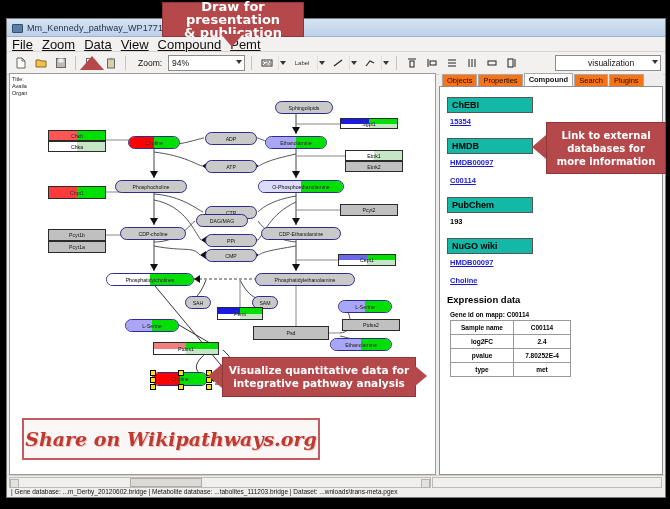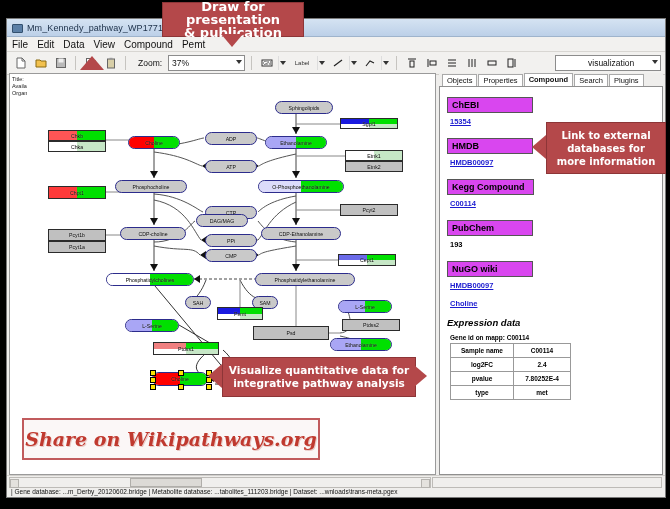--- a/index.html
+++ b/index.html
@@ -11,21 +11,21 @@
        background:#efeeec;border:1px solid #7a7a7a;box-shadow:0 0 6px rgba(0,0,0,.8);}
   .titlebar{height:17px;background:linear-gradient(#d5e3f2,#bcd0e8);
             border-bottom:1px solid #9fb4cc;display:flex;align-items:center;padding:0 4px;}
   .titlebar .ticon{width:11px;height:11px;margin-right:5px;position:relative;}
   .titlebar .ticon:before{content:"";position:absolute;left:1px;top:2px;width:9px;height:7px;
         background:#5b7fa6;border:1px solid #33506e;border-radius:1px;}
   .title-text{font-size:9px;color:#20344c;white-space:nowrap;letter-spacing:.1px;}
 
   .menubar{height:14px;background:#f2f1ef;border-bottom:1px solid #d8d6d2;
            display:flex;align-items:center;padding-left:5px;gap:9px;}
-  .menubar span{font-size:10px;color:#111;}
+  .menubar span{font-size:13px;color:#111;text-decoration:underline;}
 
   .toolbar{height:22px;background:#f2f1ef;border-bottom:1px solid #cfcdc9;
            display:flex;align-items:center;padding-left:5px;gap:3px;}
   .tbtn{width:15px;height:15px;border:1px solid transparent;display:flex;
         align-items:center;justify-content:center;}
   .tsep{width:1px;height:14px;background:#c6c4c0;margin:0 3px;}
   .zoomlabel{font-size:8.5px;color:#111;margin:0 3px 0 6px;}
   .combo{height:14px;background:#fff;border:1px solid #8c8c8c;display:flex;
          align-items:center;font-size:8.5px;color:#111;padding-left:3px;position:relative;}
   .combo .arrow{position:absolute;right:2px;top:4px;border-left:3px solid transparent;
@@ -57,30 +57,30 @@
   .q{position:absolute;width:50%;height:50%;z-index:1;}
   .q1{left:0;top:0;} .q2{right:0;top:0;} .q3{left:0;bottom:0;} .q4{right:0;bottom:0;}
 
   svg.edges{position:absolute;left:0;top:0;width:425px;height:432px;}
 
   .handle{position:absolute;width:4px;height:4px;background:#ffe400;border:1px solid #000;z-index:9;}
 
   
   .tabs{display:flex;height:13px;align-items:flex-end;background:#efeeec;padding-left:3px;}
   .tab{font-size:7.5px;color:#111;padding:1px 4px;border:1px solid #a9a9a9;
-       background:#ffffff;margin-right:1px;border-bottom:none;}
+       background:#f97316;margin-right:1px;border-bottom:none;}
   .tab.sel{background:#fff;font-weight:bold;padding-bottom:2px;}
   .panel{flex:1;background:#fff;border:1px solid #8f8f8f;overflow:hidden;position:relative;
          padding:7px 0 0 7px;}
-  .secthead{display:inline-block;border:1px solid #555;background:#d946ef;
+  .secthead{display:inline-block;border:1px solid #555;background:#14b8a6;
             font-size:9px;font-weight:bold;color:#000;padding:2px 8px 2px 4px;min-width:72px;}
   .link{display:block;font-size:7.5px;color:#1a1ad0;text-decoration:underline;
         font-weight:bold;margin:4px 0 9px 3px;}
   .plain{display:block;font-size:7.5px;color:#000;margin:4px 0 9px 3px;font-weight:bold;}
-  .exphead{font-size:9.5px;font-weight:bold;color:#000;margin:4px 0 6px 0;font-style:italic;}
+  .exphead{font-size:9.5px;font-weight:bold;color:#000;margin:4px 0 6px 0;}
   .geneid{font-size:6.5px;font-weight:bold;color:#000;margin:0 0 2px 3px;}
   table.exp{border-collapse:collapse;margin-left:3px;}
   table.exp td{border:1px solid #999;font-size:6.5px;font-weight:bold;color:#000;
                text-align:center;padding:2px 3px;height:9px;}
   table.exp td.k{width:56px;} table.exp td.v{width:50px;}
 
   
   .statusbar{position:absolute;left:0;right:0;bottom:0;height:21px;background:#efeeec;
              border-top:1px solid #d2d0cc;}
   .hscroll{position:absolute;left:2px;top:1px;width:420px;height:9px;background:#f0efed;
@@ -123,21 +123,21 @@
 
   <div class="win">
 
     <div class="titlebar">
       <span class="ticon"></span>
       <span class="title-text">Mm_Kennedy_pathway_WP1771_45176.gpml</span>
     </div>
 
     <div class="menubar">
       <span>File</span>
-      <span>Edit</span>
+      <span>Zoom</span>
       <span>Data</span>
       <span>View</span>
       <span>Compound</span>
       <span>Pemt</span>
     </div>
 
     <div class="toolbar">
       <span class="tbtn">
         <svg width="12" height="12" viewBox="0 0 12 12">
             <path d="M2 1h5l3 3v7H2z" fill="#fff" stroke="#666"></path>
@@ -164,21 +164,21 @@
         </span>
       <span class="tbtn">
         <svg width="12" height="12" viewBox="0 0 12 12">
             <rect x="2.5" y="2" width="7" height="9" fill="#d8cfa8" stroke="#666"></rect>
             <rect x="4.5" y="0.8" width="3" height="2" fill="#999"></rect>
           </svg>
         </span>
       <span class="tsep"></span>
       <span class="zoomlabel">Zoom:</span>
       <span class="combo combo-zoom">
-        <span>37%</span>
+        <span>94%</span>
         <span class="arrow"></span>
       </span>
       <span class="tsep"></span>
       <span class="tbtn">
         <svg width="12" height="12" viewBox="0 0 12 12">
             <rect x="1" y="3" width="10" height="6" fill="#fff" stroke="#333"></rect>
             <text x="6" y="8" font-size="5" text-anchor="middle" fill="#111">GN</text>
           </svg>
         </span>
       <span class="dd"></span>
@@ -488,21 +488,20 @@
 
           <div>
             <div class="secthead">ChEBI</div>
             <a class="link">15354</a>
           </div>
           <div>
             <div class="secthead">HMDB</div>
             <a class="link">HMDB00097</a>
           </div>
           <div>
-            <div class="secthead">Kegg Compound</div>
             <a class="link">C00114</a>
           </div>
           <div>
             <div class="secthead">PubChem</div>
             <span class="plain">193</span>
           </div>
           <div>
             <div class="secthead">NuGO wiki</div>
             <a class="link">HMDB00097</a>
           </div>

